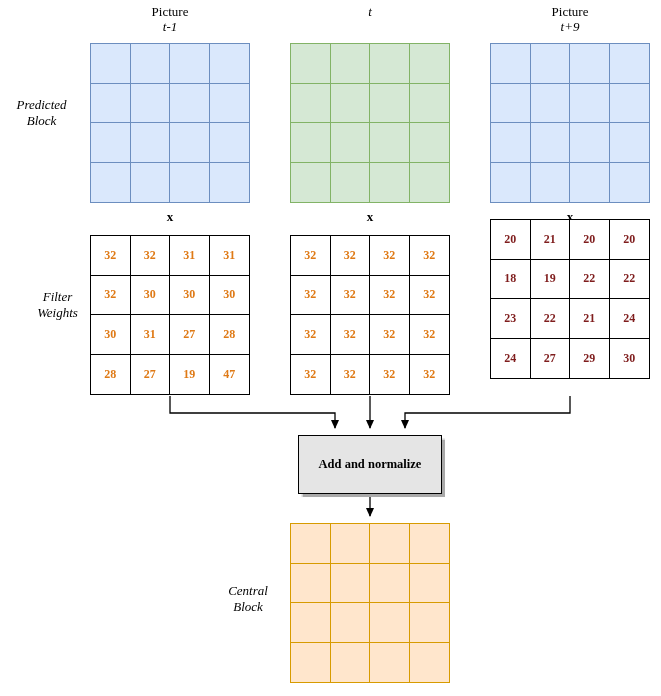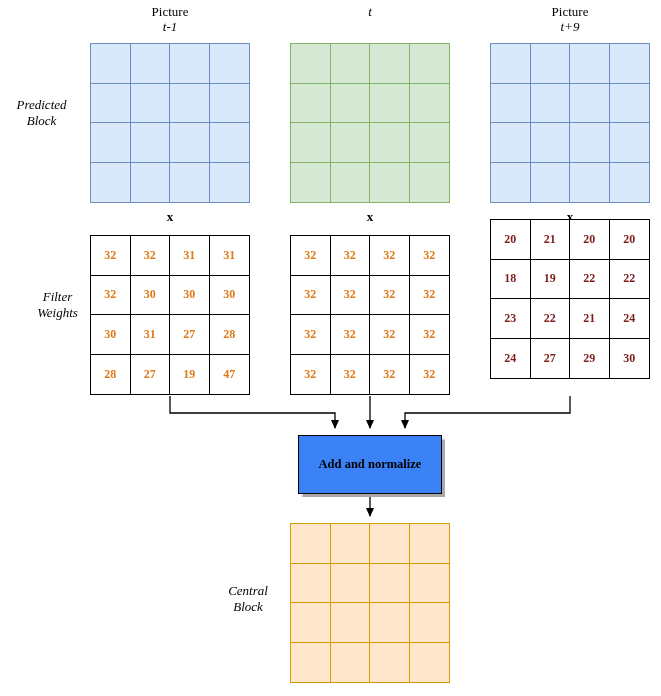--- a/index.html
+++ b/index.html
@@ -59,21 +59,21 @@
     top: 209px;
   }
   .add-box {
     position: absolute;
     left: 298px;
     top: 435px;
     width: 144px;
     height: 59px;
     box-sizing: border-box;
     border: 1px solid #000000;
-    background: #3b82f6;
+    background: #e5e5e5;
     box-shadow: 2.5px 2.5px 1px #a9a9a9;
     display: flex;
     align-items: center;
     justify-content: center;
     font-weight: bold;
     font-size: 12.5px;
   }
   .arrows {
     position: absolute;
     left: 0; top: 0;

